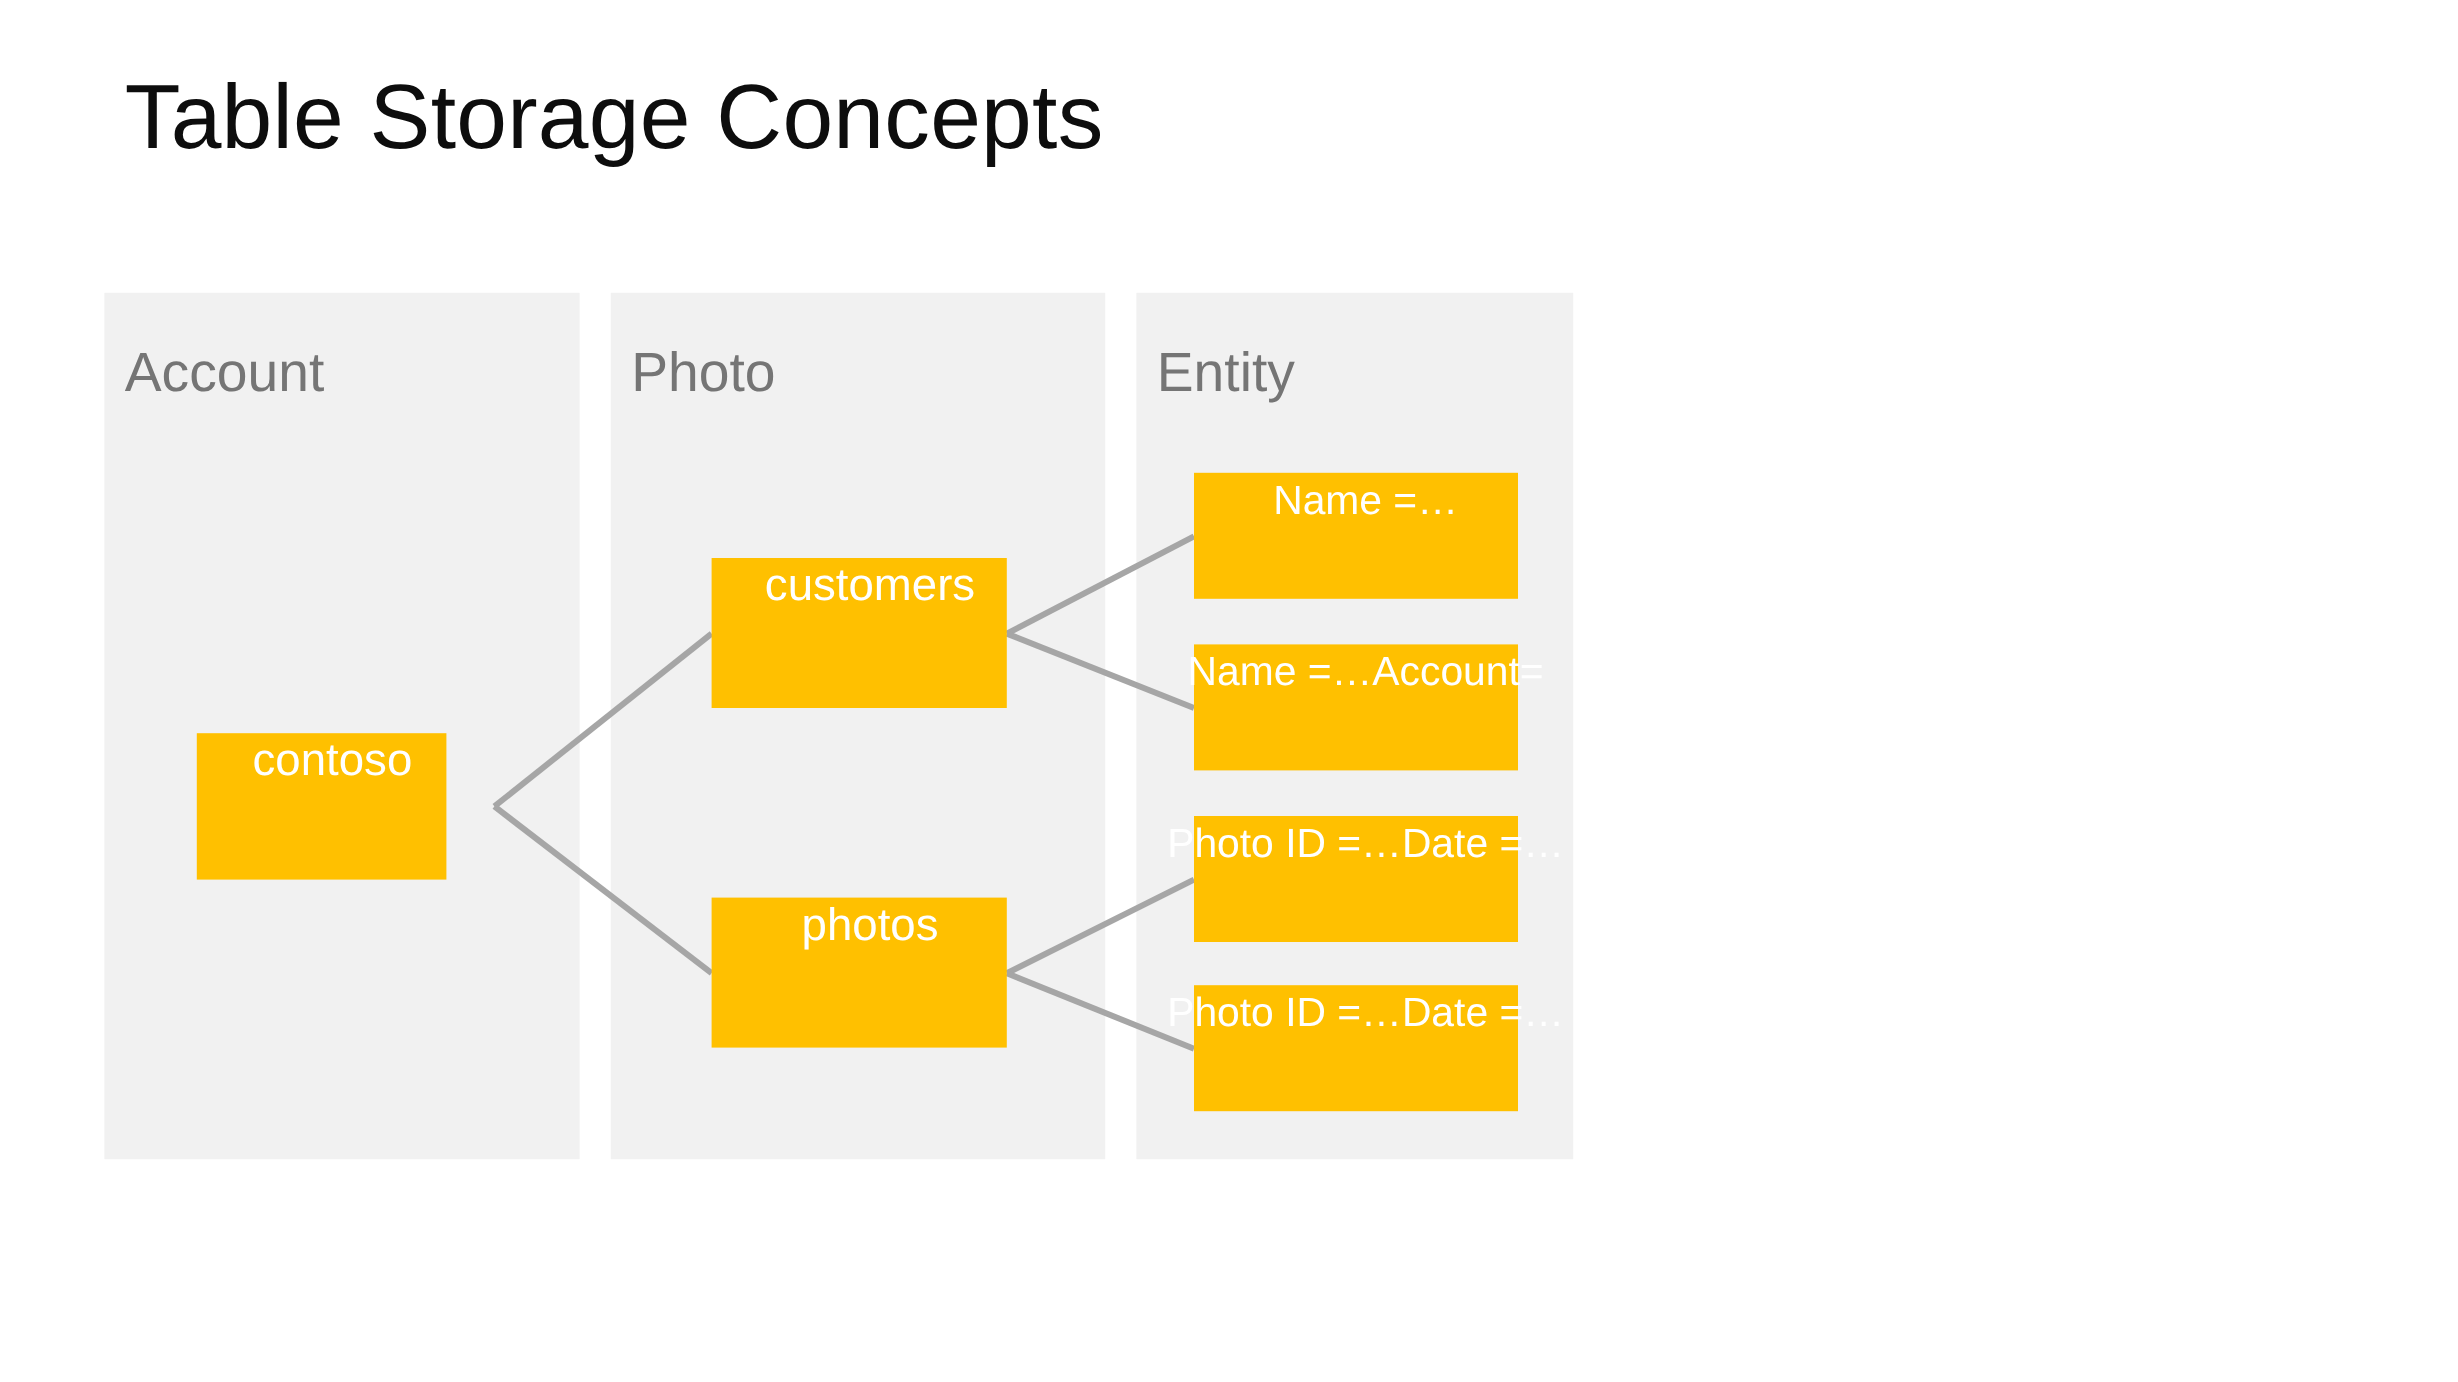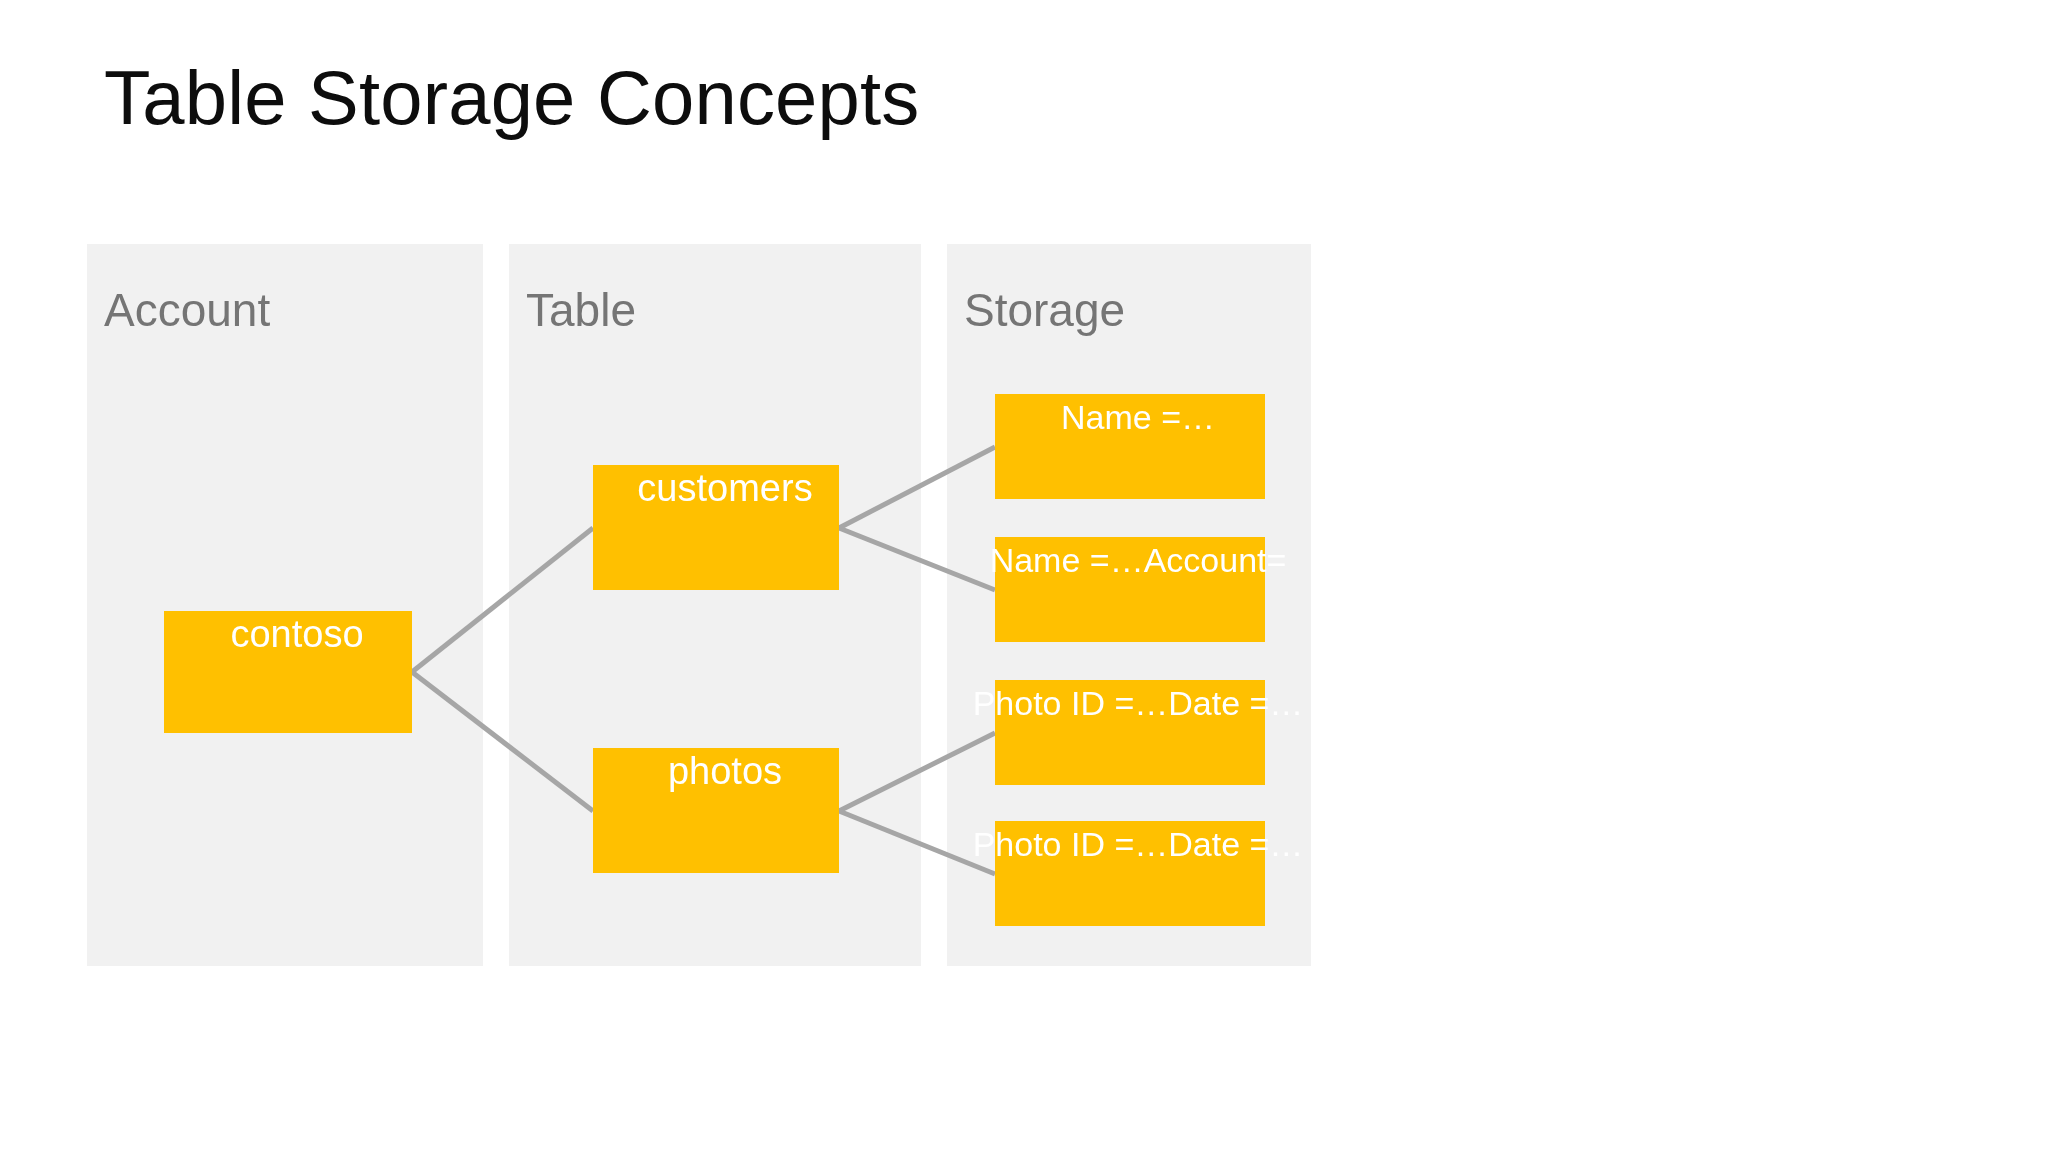--- a/index.html
+++ b/index.html
@@ -101,21 +101,21 @@
   .node-multi {
     font-size: 34px;
     line-height: 46px;
     padding-left: 16px;
   }
   .node-line {
     white-space: nowrap;
   }
 
   
-  #node-contoso  { left: 164px; top: 611px; width: 248px; height: 122px; }
+  #node-contoso  { left: 164px; top: 611px; width: 208px; height: 122px; }
 
   
   #node-customers { left: 593px; top: 465px; width: 246px; height: 125px; }
   #node-photos    { left: 593px; top: 748px; width: 246px; height: 125px; }
 
   
   #node-entity-1 { left: 995px; top: 394px; width: 270px; height: 105px; }
   #node-entity-2 { left: 995px; top: 537px; width: 270px; height: 105px; }
   #node-entity-3 { left: 995px; top: 680px; width: 270px; height: 105px; }
   #node-entity-4 { left: 995px; top: 821px; width: 270px; height: 105px; }
@@ -127,22 +127,22 @@
 
   <div id="slide-title">Table Storage Concepts</div>
 
   <div id="diagram">
 
     <div class="panel" id="panel-account"></div>
     <div class="panel" id="panel-table"></div>
     <div class="panel" id="panel-entity"></div>
 
     <div class="panel-label" id="panel-account-label">Account</div>
-    <div class="panel-label" id="panel-table-label">Table</div>
-    <div class="panel-label" id="panel-entity-label">Storage</div>
+    <div class="panel-label" id="panel-table-label">Photo</div>
+    <div class="panel-label" id="panel-entity-label">Entity</div>
 
     <svg id="connectors" viewBox="0 0 2048 1152" width="2048" height="1152" xmlns="http://www.w3.org/2000/svg">
       <g stroke="#a6a6a6" stroke-width="5" fill="none" stroke-linecap="butt">
 
         <line x1="412" y1="672" x2="593" y2="528"></line>
 
         <line x1="412" y1="672" x2="593" y2="811"></line>
 
         <line x1="839" y1="528" x2="995" y2="447"></line>
 

